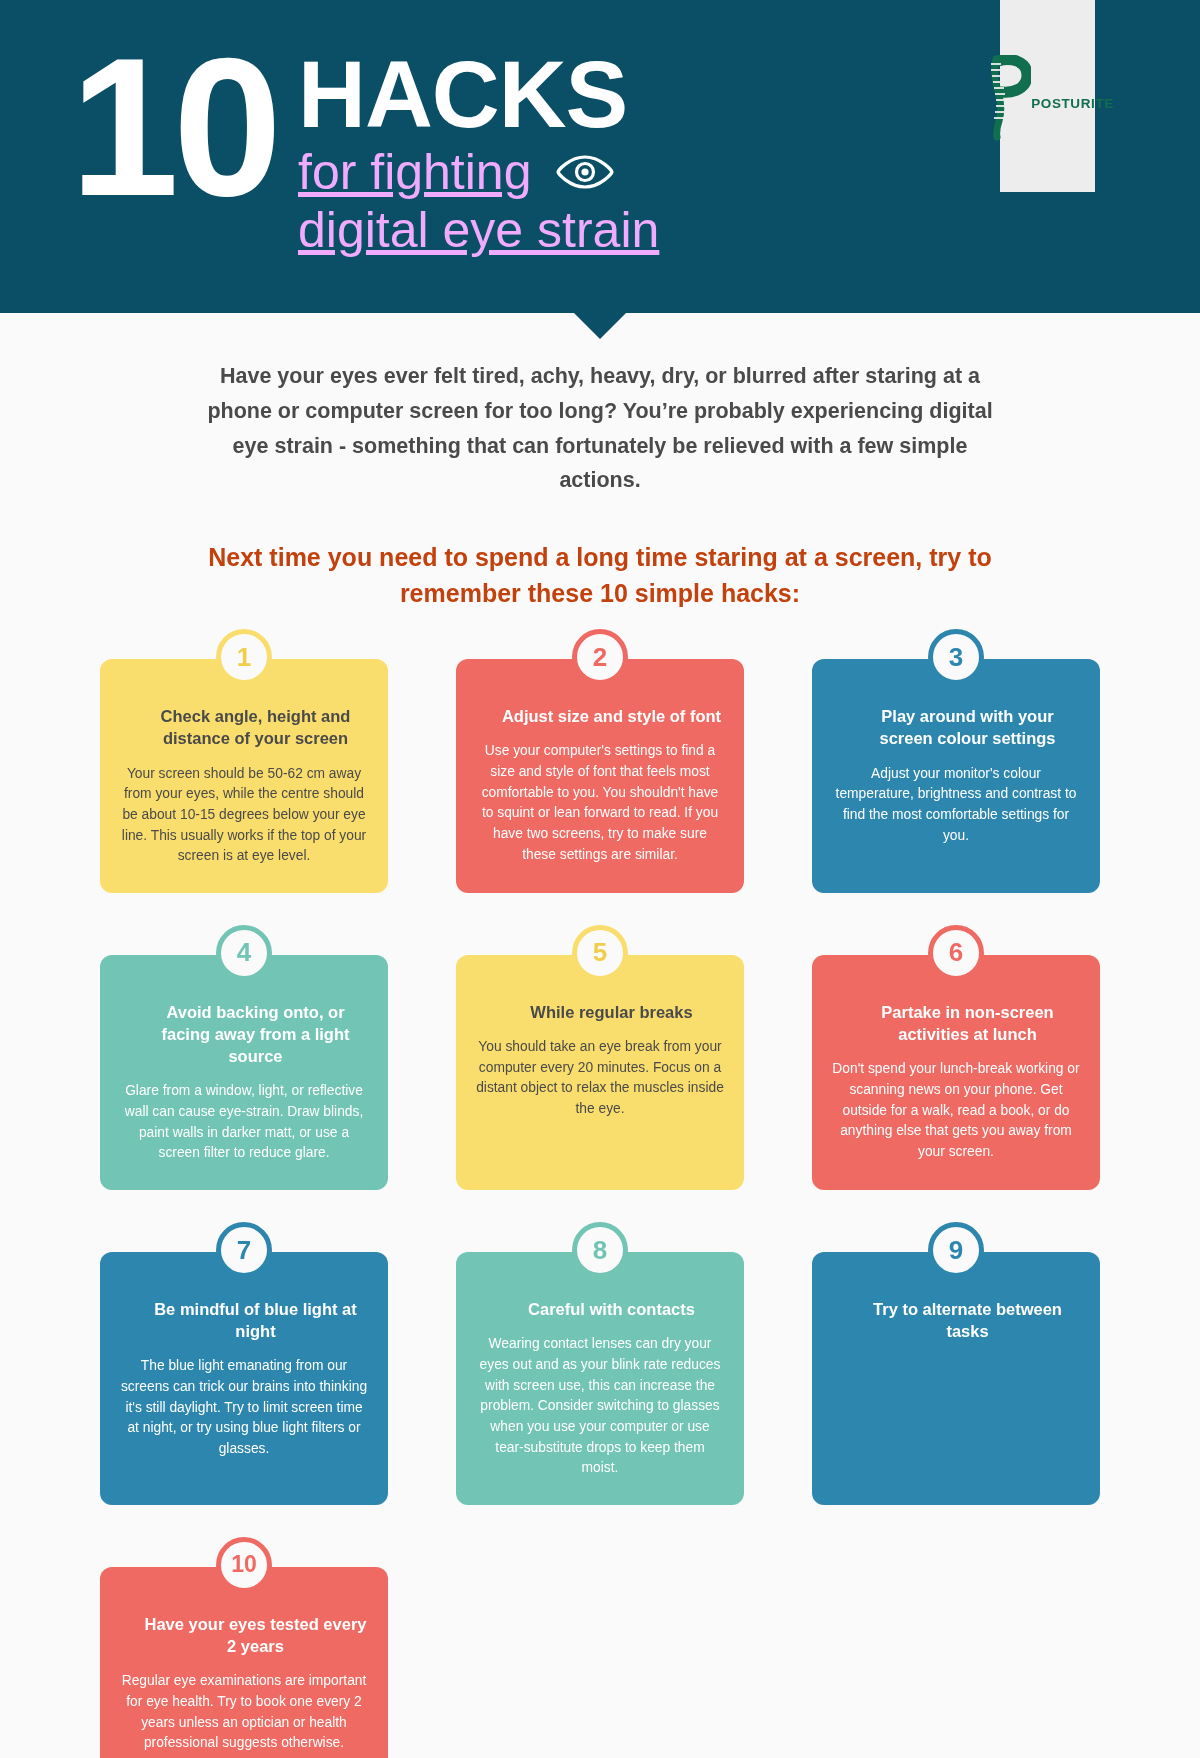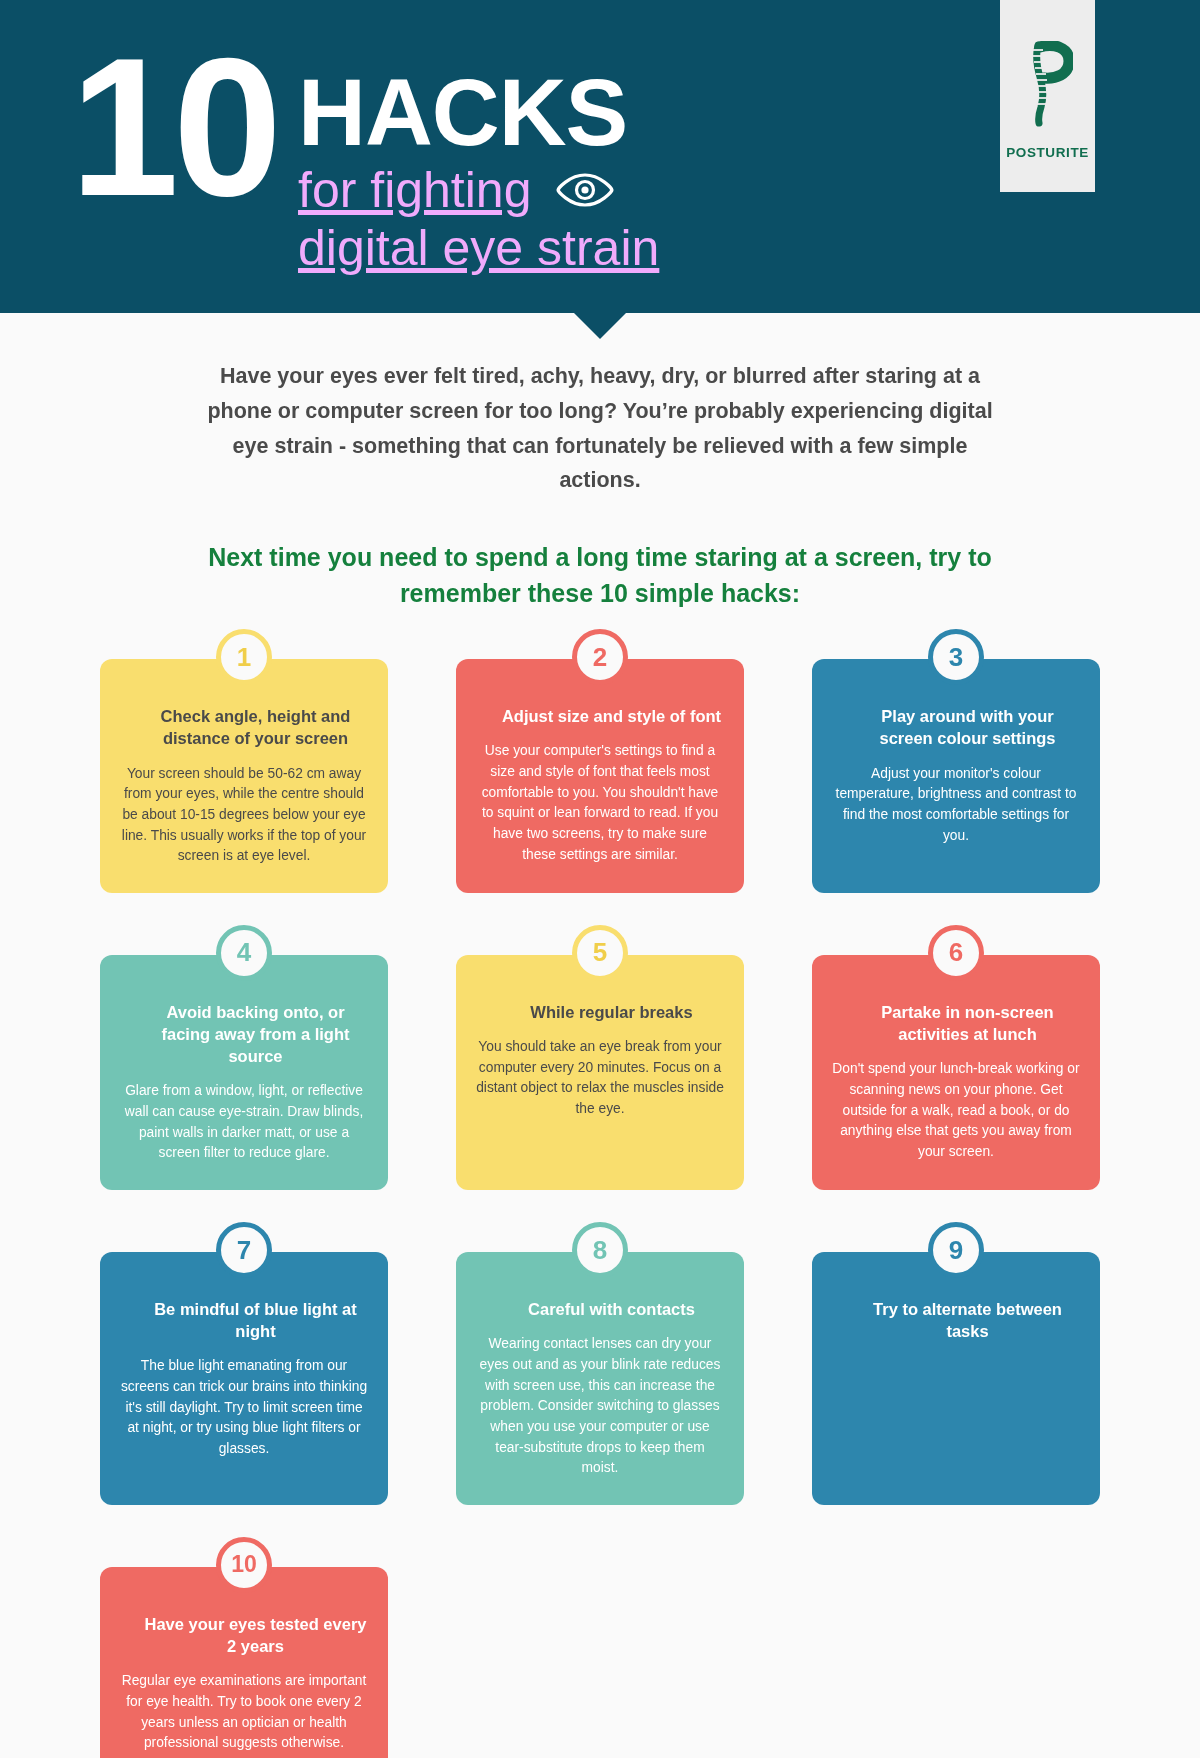--- a/index.html
+++ b/index.html
@@ -32,21 +32,20 @@
     font-size: 196px;
     line-height: 0.82;
     font-weight: bold;
     color: #FFFFFF;
     letter-spacing: -6px;
     font-family: "Liberation Sans", sans-serif;
   }
   .title-block {
     margin-left: 22px;
     padding-top: 6px;
-    margin-top: 18px;
   }
   .title-main {
     font-size: 94px;
     line-height: 0.88;
     font-weight: bold;
     color: #FFFFFF;
     letter-spacing: -1px;
   }
   .title-sub-row {
     display: flex;
@@ -67,21 +66,21 @@
 
   
   .logo-panel {
     position: absolute;
     right: 105px;
     top: 0;
     width: 95px;
     height: 192px;
     background: #EDEDED;
     display: flex;
-    flex-direction: column;
+    flex-direction: row;
     align-items: center;
     justify-content: center;
   }
   .logo-mark { margin-top: 8px; }
   .logo-word {
     margin-top: 14px;
     font-size: 13.5px;
     font-weight: bold;
     letter-spacing: 0.6px;
     color: #116E4F;
@@ -109,21 +108,21 @@
     font-weight: bold;
     color: #4A4A4A;
   }
   .subhead {
     width: 860px;
     margin: 42px auto 0;
     text-align: center;
     font-size: 25px;
     line-height: 1.42;
     font-weight: bold;
-    color: #15803d;
+    color: #c2410c;
   }
 
   
   .grid {
     width: 1000px;
     margin: 48px auto 0;
     display: grid;
     grid-template-columns: repeat(3, 288px);
     column-gap: 68px;
     row-gap: 62px;

